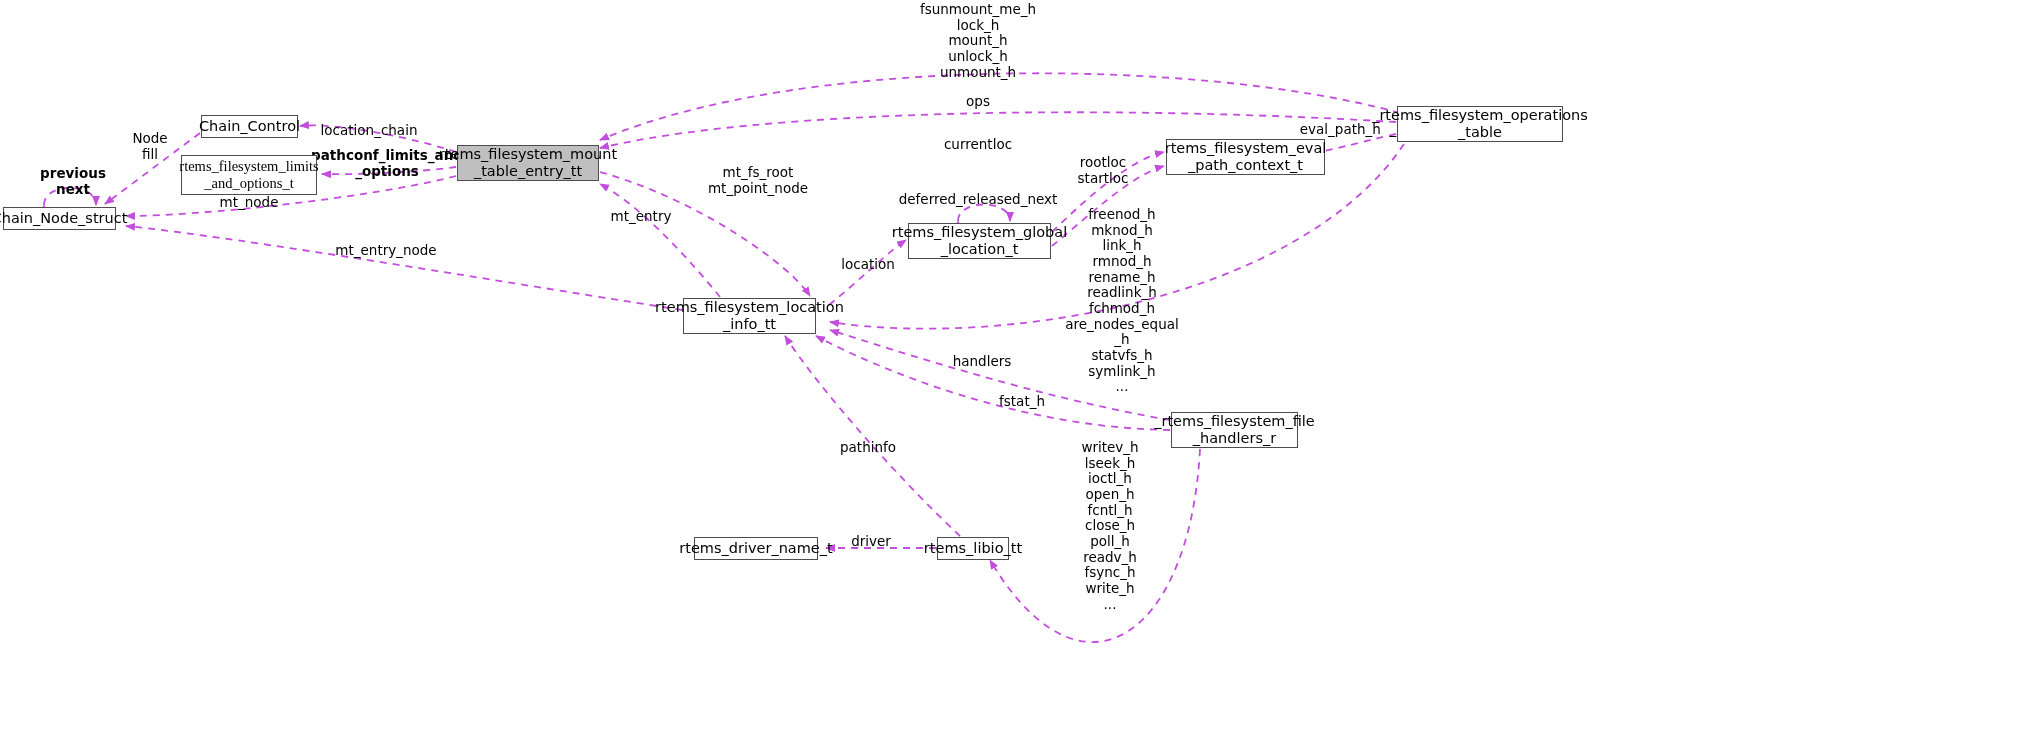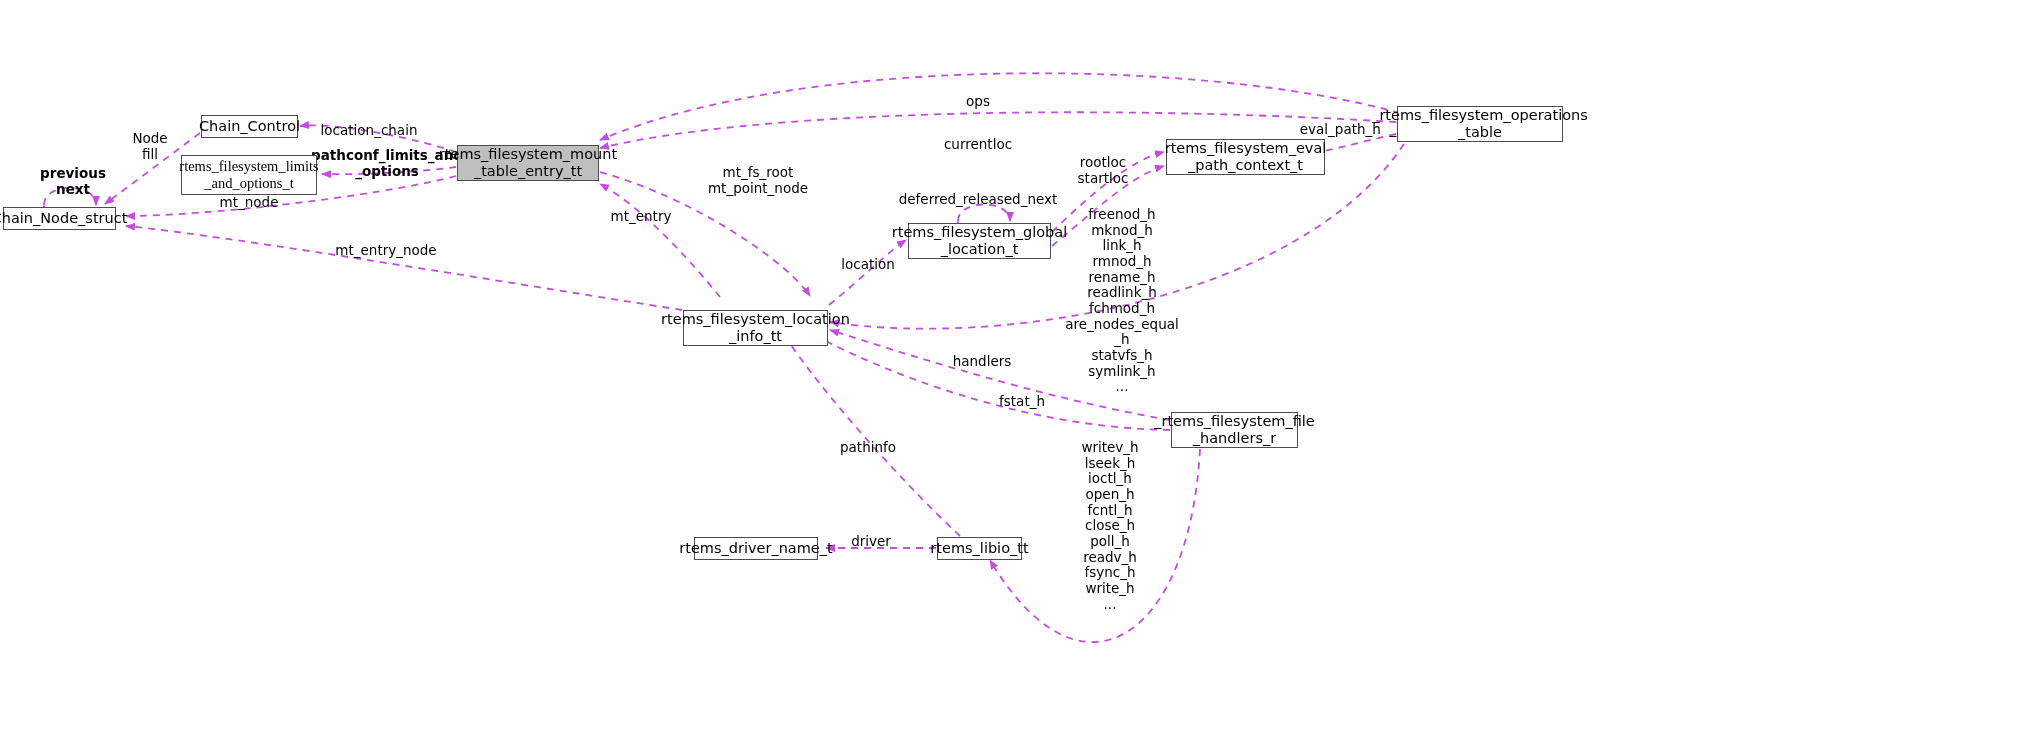--- a/index.html
+++ b/index.html
@@ -117,35 +117,35 @@
 
   <div class="node" style="left:181px; top:155px; width:136px; height:40px;font-family:Liberation Serif, serif;">rtems_filesystem_limits
 _and_options_t</div>
 
   <div class="node highlight" style="left:457px; top:145px; width:142px; height:36px;">rtems_filesystem_mount
 _table_entry_tt</div>
 
   <div class="node" style="left:908px; top:223px; width:143px; height:36px;">rtems_filesystem_global
 _location_t</div>
 
-  <div class="node" style="left:683px; top:310px; width:145px; height:36px;">rtems_filesystem_location
+  <div class="node" style="left:683px; top:298px; width:133px; height:36px;">rtems_filesystem_location
 _info_tt</div>
 
   <div class="node" style="left:1166px; top:139px; width:159px; height:36px;">rtems_filesystem_eval
 _path_context_t</div>
 
   <div class="node" style="left:1397px; top:106px; width:166px; height:36px;">_rtems_filesystem_operations
 _table</div>
 
   <div class="node" style="left:1171px; top:412px; width:127px; height:36px;">_rtems_filesystem_file
 _handlers_r</div>
 
   <div class="node" style="left:694px; top:537px; width:124px; height:23px;">rtems_driver_name_t</div>
 
-  <div class="node" style="left:937px; top:537px; width:85px;  height:23px;">rtems_libio_tt</div>
+  <div class="node" style="left:937px; top:537px; width:72px;  height:23px;">rtems_libio_tt</div>
 
   <div class="edge-label multi" style="left:150px; top:131px;">Node
 fill</div>
 
   <div class="edge-label multi" style="left:73px;  top:166px;font-weight:bold;">previous
 next</div>
 
   <div class="edge-label" style="left:369px; top:124px;">location_chain</div>
 
   <div class="edge-label multi" style="left:387px; top:148px;font-weight:bold;">pathconf_limits_and
@@ -153,20 +153,25 @@
 
   <div class="edge-label" style="left:249px; top:196px;">mt_node</div>
 
   <div class="edge-label" style="left:386px; top:244px;">mt_entry_node</div>
 
   <div class="edge-label" style="left:641px; top:210px;">mt_entry</div>
 
   <div class="edge-label multi" style="left:758px; top:165px;">mt_fs_root
 mt_point_node</div>
 
+  <div class="edge-label multi" style="left:978px; top:2px;">fsunmount_me_h
+lock_h
+mount_h
+unlock_h
+unmount_h</div>
 
   <div class="edge-label" style="left:978px; top:95px;">ops</div>
 
   <div class="edge-label" style="left:978px; top:138px;">currentloc</div>
 
   <div class="edge-label" style="left:978px; top:193px;">deferred_released_next</div>
 
   <div class="edge-label" style="left:868px; top:258px;">location</div>
 
   <div class="edge-label multi" style="left:1103px; top:155px;">rootloc

